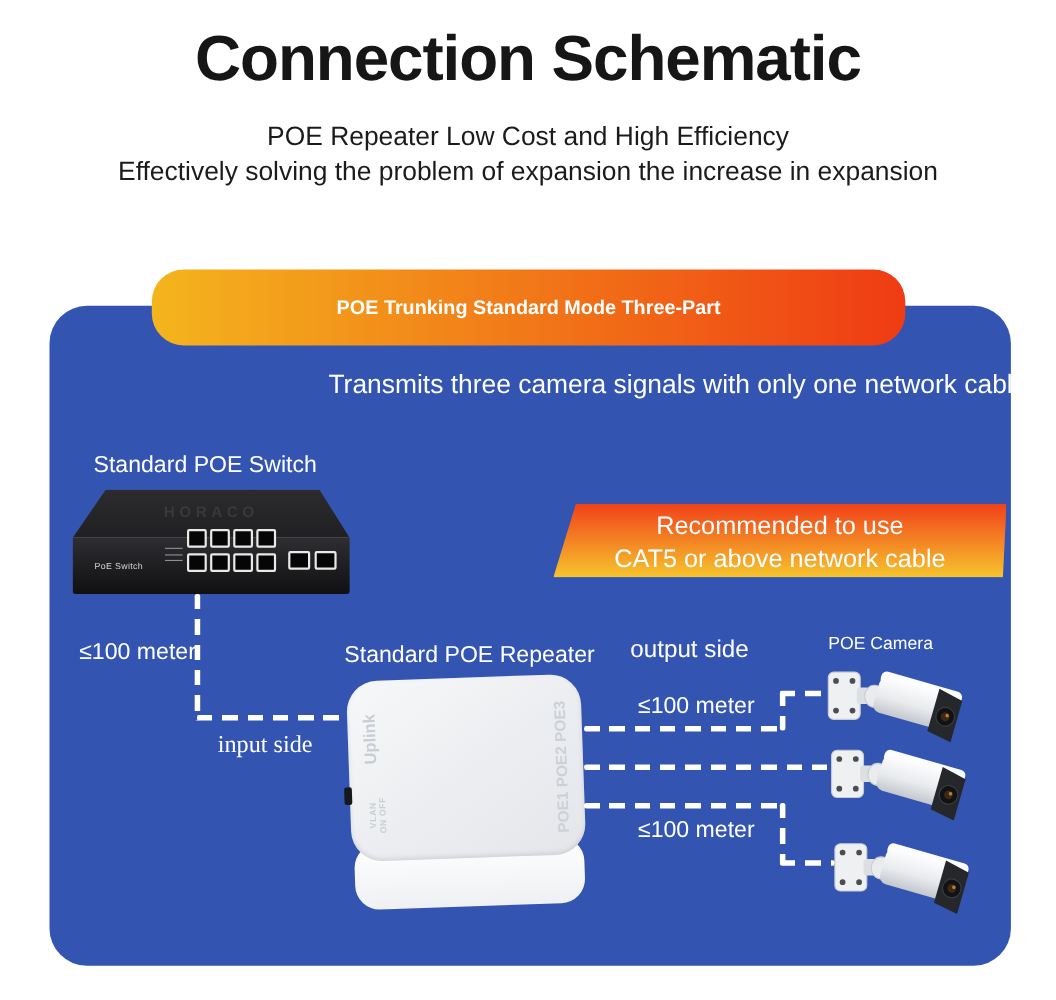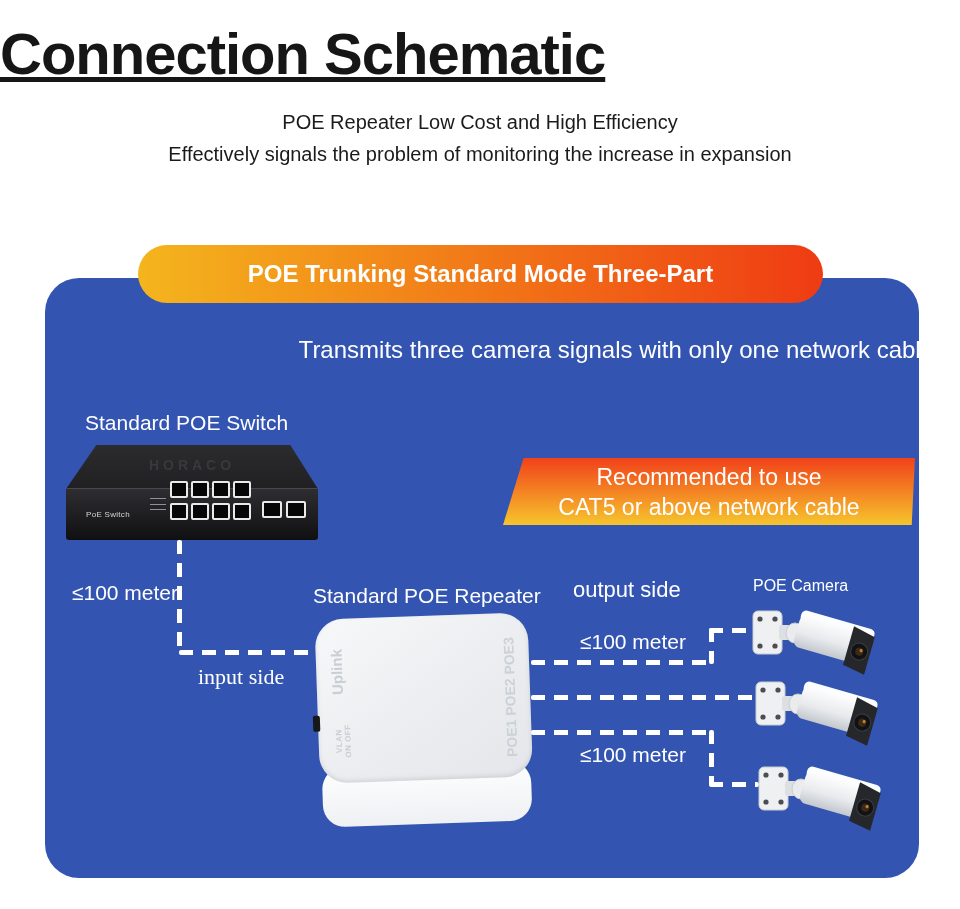--- a/index.html
+++ b/index.html
@@ -12,43 +12,43 @@
     --text-dark:#161616;
   }
   *{margin:0;padding:0;box-sizing:border-box;}
   html,body{background:#ffffff;}
   body{
     width:960px;height:909px;position:relative;overflow:hidden;
     font-family:"Liberation Sans", sans-serif;
   }
   
   .hdr-title{
-    position:absolute;top:20px;left:0;width:960px;text-align:left;
-    font-size:58px;font-weight:bold;color:var(--text-dark);letter-spacing:-1px;text-decoration:underline;
+    position:absolute;top:20px;left:0;width:960px;text-align:center;
+    font-size:58px;font-weight:bold;color:var(--text-dark);letter-spacing:-1px;
   }
   .hdr-sub{
     position:absolute;left:0;width:960px;text-align:center;
-    font-size:20px;color:#1b1b1b;
+    font-size:24px;color:#1b1b1b;
   }
   .hdr-sub1{top:111px;}
   .hdr-sub2{top:143px;}
 
   
   .panel{
     position:absolute;left:45px;top:278px;width:874px;height:600px;
     background:var(--panel-blue);border-radius:34px;
   }
   .panel *{position:absolute;}
 
   
   .pill{
-    left:93px;top:-33px;width:685px;height:58px;border-radius:29px;
+    left:93px;top:-33px;width:685px;height:69px;border-radius:29px;
     background:linear-gradient(90deg,var(--pill-grad-start),var(--pill-grad-end));
     display:flex;align-items:center;justify-content:center;
-    color:var(--text-light);font-size:24px;font-weight:bold;
+    color:var(--text-light);font-size:18px;font-weight:bold;
   }
   .description{
     left:0;top:58px;width:874px;text-align:right;
     color:var(--text-light);font-size:24px;margin-left:15px;
   }
   .lbl{color:var(--text-light);font-size:21px;white-space:nowrap;}
   .lbl-switch{left:40px;top:133px;}
   .lbl-repeater{left:268px;top:306px;}
   .lbl-input{left:153px;top:386px;font-size:22px;font-family:Liberation Serif, serif;}
   .lbl-output{left:528px;top:299px;font-size:22px;}
@@ -140,21 +140,21 @@
     <linearGradient id="camBody" x1="0" y1="0" x2="0" y2="1">
       <stop offset="0" stop-color="#fdfdfe"></stop>
       <stop offset="0.55" stop-color="#e8eaed"></stop>
       <stop offset="1" stop-color="#c3c8cd"></stop>
     </linearGradient>
   </defs>
 </svg>
 
 <div class="hdr-title">Connection Schematic</div>
 <div class="hdr-sub hdr-sub1">POE Repeater Low Cost and High Efficiency</div>
-<div class="hdr-sub hdr-sub2">Effectively signals the problem of monitoring the increase in expansion</div>
+<div class="hdr-sub hdr-sub2">Effectively solving the problem of expansion the increase in expansion</div>
 
 <div class="panel">
 
   <div class="pill">POE Trunking Standard Mode Three-Part</div>
   <div class="description">Transmits three camera signals with only one network cable</div>
 
   <div class="lbl lbl-switch">Standard POE Switch</div>
 
   <div class="switch">
     <div class="sw-top"></div>

